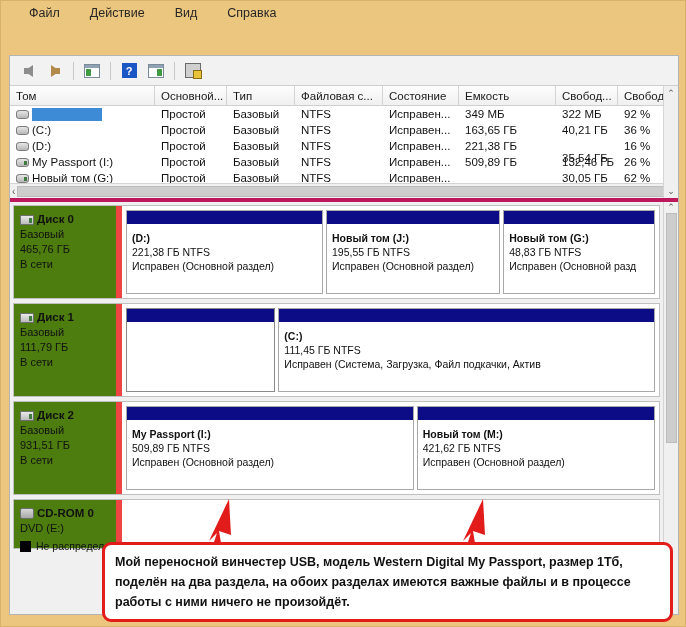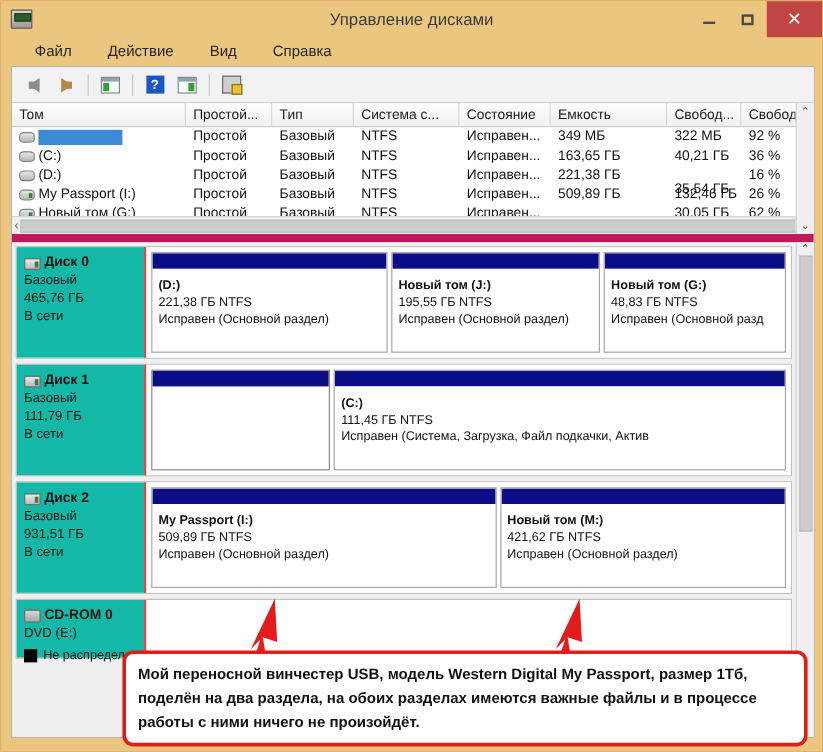--- a/index.html
+++ b/index.html
@@ -139,21 +139,21 @@
     content:""; position:absolute; right:-2px; bottom:-2px;
     width: 7px; height: 7px; background: #e8c33a;
     border: 1px solid #8a6d12;
   }
 
   
   .table-pane {
     height: 116px;
     background: #fff;
     display: flex; flex-direction: column;
-    border-bottom: 7px solid #be185d;
+    border-bottom: 4px solid #be185d;
     position: relative;
   }
   .thead {
     display: flex; height: 20px;
     background: #f4f4f4;
     border-bottom: 1px solid #cfcfcf;
   }
   .th {
     font-size: 11.5px; color: #1a1a1a;
     padding-left: 6px;
@@ -219,22 +219,22 @@
     flex: 1; overflow: hidden; padding: 3px;
     display: flex; flex-direction: column; gap: 4px;
   }
   .disk-row {
     display: flex; height: 94px;
     background: #fff;
     border: 1px solid #c0c0c0;
   }
   .disk-info {
     width: 108px; flex: none;
-    background: #14b8a6;
-    border-right: 2px solid #ef4444;
+    background: #4d7c0f;
+    border-right: 6px solid #ef4444;
     padding: 6px 0 0 6px;
     font-size: 11px; color: #111;
     line-height: 15px;
   }
   .disk-title {
     font-weight: bold; font-size: 11.5px;
     display: flex; align-items: center; gap: 3px;
   }
   .disk-icon {
     width: 14px; height: 10px;
@@ -313,33 +313,20 @@
   }
   .arrow-anno {
     position: absolute; z-index: 19;
   }
 </style>
 </head>
 <body>
 
 <div class="window">
 
-  <div class="titlebar">
-    <div class="title-icon"></div>
-    <div class="title-text">Управление дисками</div>
-    <div class="win-buttons">
-      <div class="win-btn">
-          <div class="bar"></div>
-        </div>
-      <div class="win-btn">
-          <div class="sq"></div>
-        </div>
-      <div class="win-btn close">✕</div>
-    </div>
-  </div>
 
   <div class="menubar">
     <span>Файл</span>
     <span>Действие</span>
     <span>Вид</span>
     <span>Справка</span>
   </div>
 
   <div class="client">
 
@@ -363,23 +350,23 @@
         </div>
       <div class="sep"></div>
       <div class="tb-btn">
           <div class="refresh-icon"></div>
         </div>
     </div>
 
     <div class="table-pane">
       <div class="thead">
         <div class="th" style="width:145px">Том</div>
-        <div class="th" style="width:72px">Простой...</div>
+        <div class="th" style="width:72px">Основной...</div>
         <div class="th" style="width:68px">Тип</div>
-        <div class="th" style="width:88px">Система с...</div>
+        <div class="th" style="width:88px">Файловая с...</div>
         <div class="th" style="width:76px">Состояние</div>
         <div class="th" style="width:97px">Емкость</div>
         <div class="th" style="width:62px">Свобод...</div>
         <div class="th" style="width:47px">Свободн</div>
       </div>
       <div class="tbody" id="table-body">
           <div class="row">
             <div class="td" style="width: 145px;">
               <span class="vol-icon"></span>
               <span class="censored"></span>

